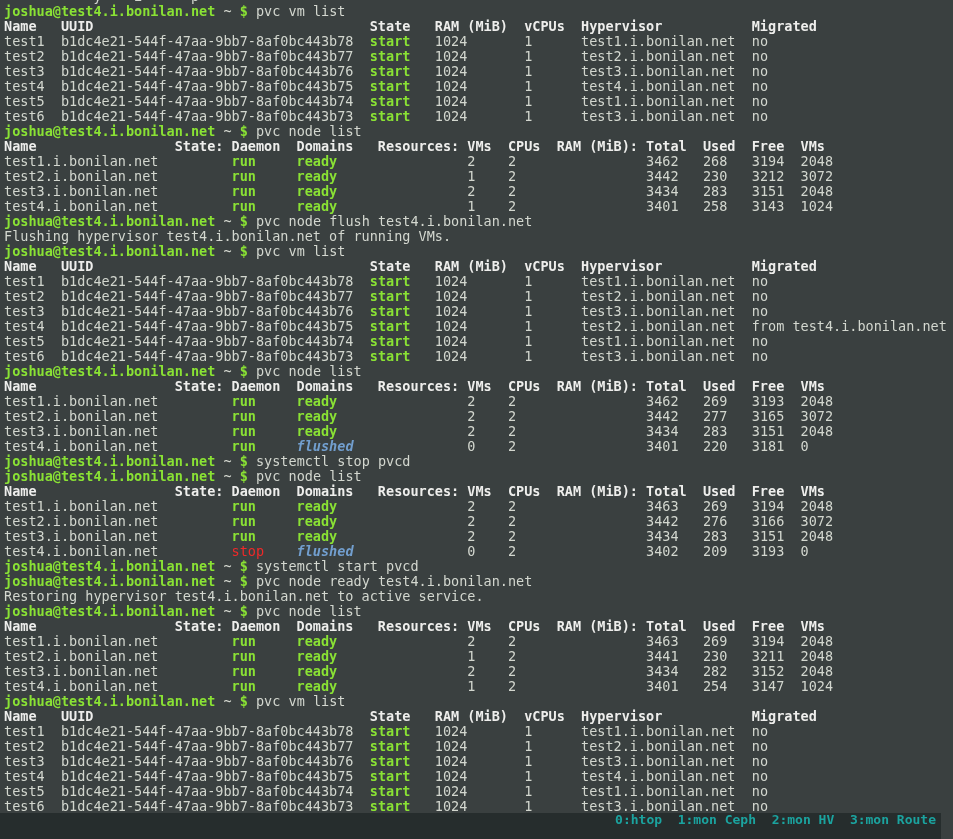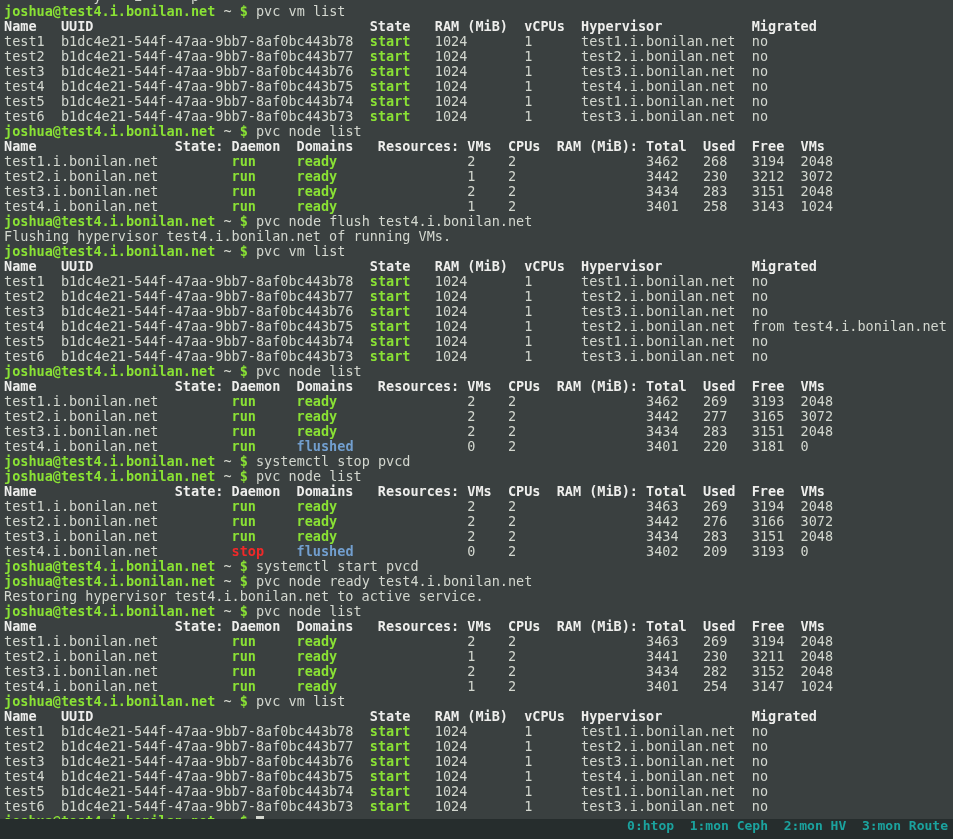--- a/index.html
+++ b/index.html
@@ -25,35 +25,35 @@
     right: 0;
     font-size: 13.5px;
     line-height: 15px;
     white-space: pre;
   }
   .line { height: 15px; }
   .seg-plain  { color: var(--fg, #d3d7cf); }
   .seg-prompt { color: var(--green, #8ae234); font-weight: bold; text-align: center; }
   .seg-header { color: var(--header, #eeeeec); font-weight: bold; margin-top: 45px; }
   .seg-green  { color: var(--green, #8ae234); font-weight: bold; text-align: center; }
-  .seg-blue   { color: var(--blue, #729fcf); font-weight: bold; }
-  .seg-red    { color: var(--red, #ef2929); font-weight: bold; }
+  .seg-blue   { color: var(--blue, #729fcf); font-weight: bold; font-style: italic; }
+  .seg-red    { color: var(--red, #ef2929); font-weight: normal; }
   .cursor {
     display: inline-block;
     width: 8px;
     height: 13px;
     background: var(--cursor, #d3d7cf);
     vertical-align: text-bottom;
   }
   .status-bar {
     position: absolute;
     left: 0;
-    right: 0;
+    right: 12px;
     bottom: 0;
-    height: 20px;
+    height: 26px;
     background: var(--status_bg, #262d2d);
     overflow: hidden;
   }
   .status-bar .status-text {
     display: block;
     font-size: 13px;
     line-height: 14px;
     font-weight: bold;
     color: var(--cyan, #1ba39f);
     text-align: right;

